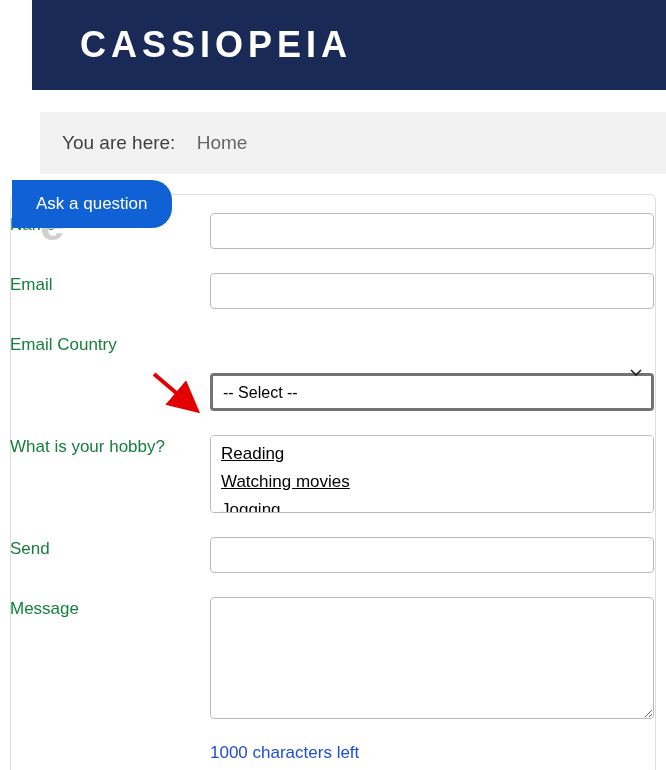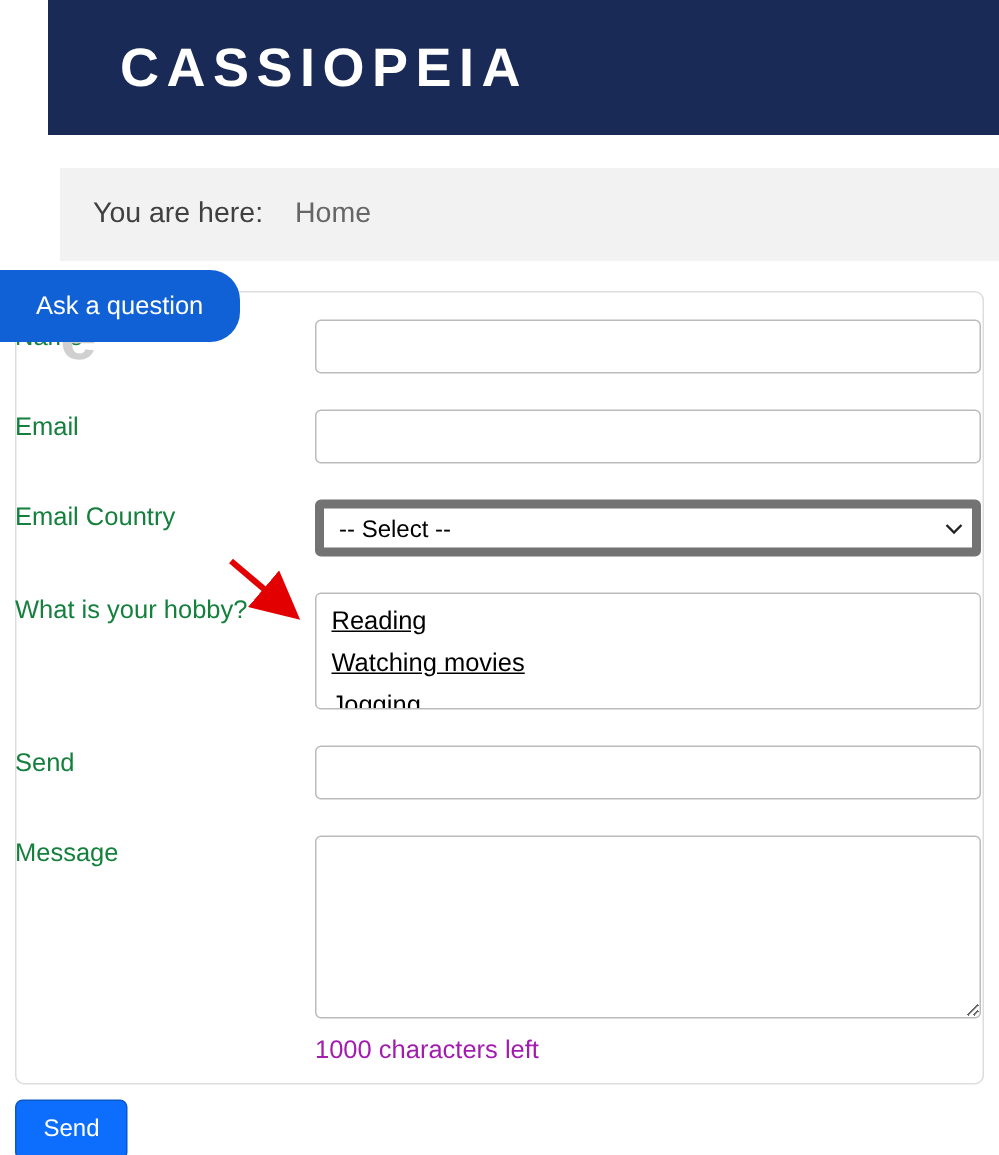--- a/index.html
+++ b/index.html
@@ -41,21 +41,21 @@
     .breadcrumb-label {
       color: #404040;
     }
     .breadcrumb-home {
       color: #666;
       margin-left: 16px;
     }
     .ask-button {
       position: absolute;
       top: 180px;
-      left: 0;
+      left: 12px;
       background: #1061d6;
       color: #fff;
       border: none;
       padding: 14px 24px;
       font-size: 17px;
       border-top-right-radius: 20px;
       border-bottom-right-radius: 20px;
       cursor: pointer;
       z-index: 10;
     }
@@ -97,27 +97,28 @@
       width: 100%;
       height: 36px;
       border: 1px solid #bbb;
       border-radius: 4px;
       padding: 6px 10px;
       font-size: 15px;
     }
     .select-input {
       width: 100%;
       height: 38px;
-      border: 6px solid #737373;
+      border: 3px solid #737373;
       border-radius: 4px;
       padding: 6px 10px;
       font-size: 16px;
       appearance: none;
       background: #fff;
       position: relative;
+      margin-top: 40px;
     }
     .select-wrap {
       position: relative;
       width: 100%;
     }
     .select-chevron {
       position: absolute;
       right: 12px;
       top: 50%;
       transform: translateY(-50%);
@@ -145,22 +146,22 @@
       height: 122px;
       border: 1px solid #bbb;
       border-radius: 4px;
       padding: 8px 10px;
       font-size: 15px;
       resize: both;
       font-family: inherit;
     }
     .char-counter {
       font-size: 17px;
-      color: #a21caf;
-      margin-top: 6px;
+      color: #1d4ed8;
+      margin-top: 20px;
     }
     .send-button {
       background: #0d6efd;
       color: #fff;
       border: 1px solid #0a58ca;
       padding: 10px 18px;
       font-size: 16px;
       border-radius: 5px;
       cursor: pointer;
       margin-left: 10px;

